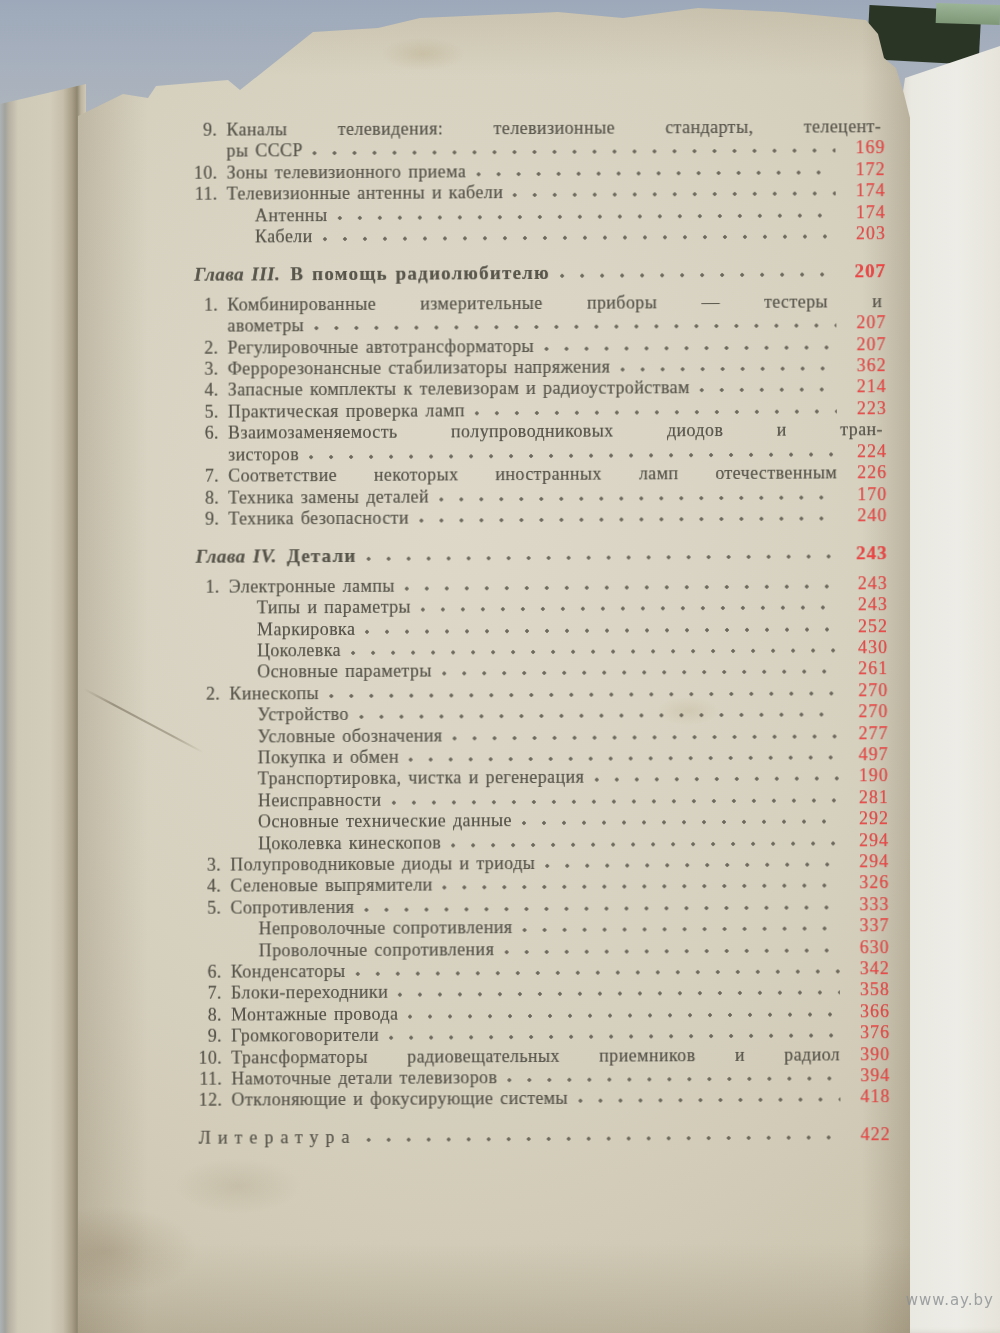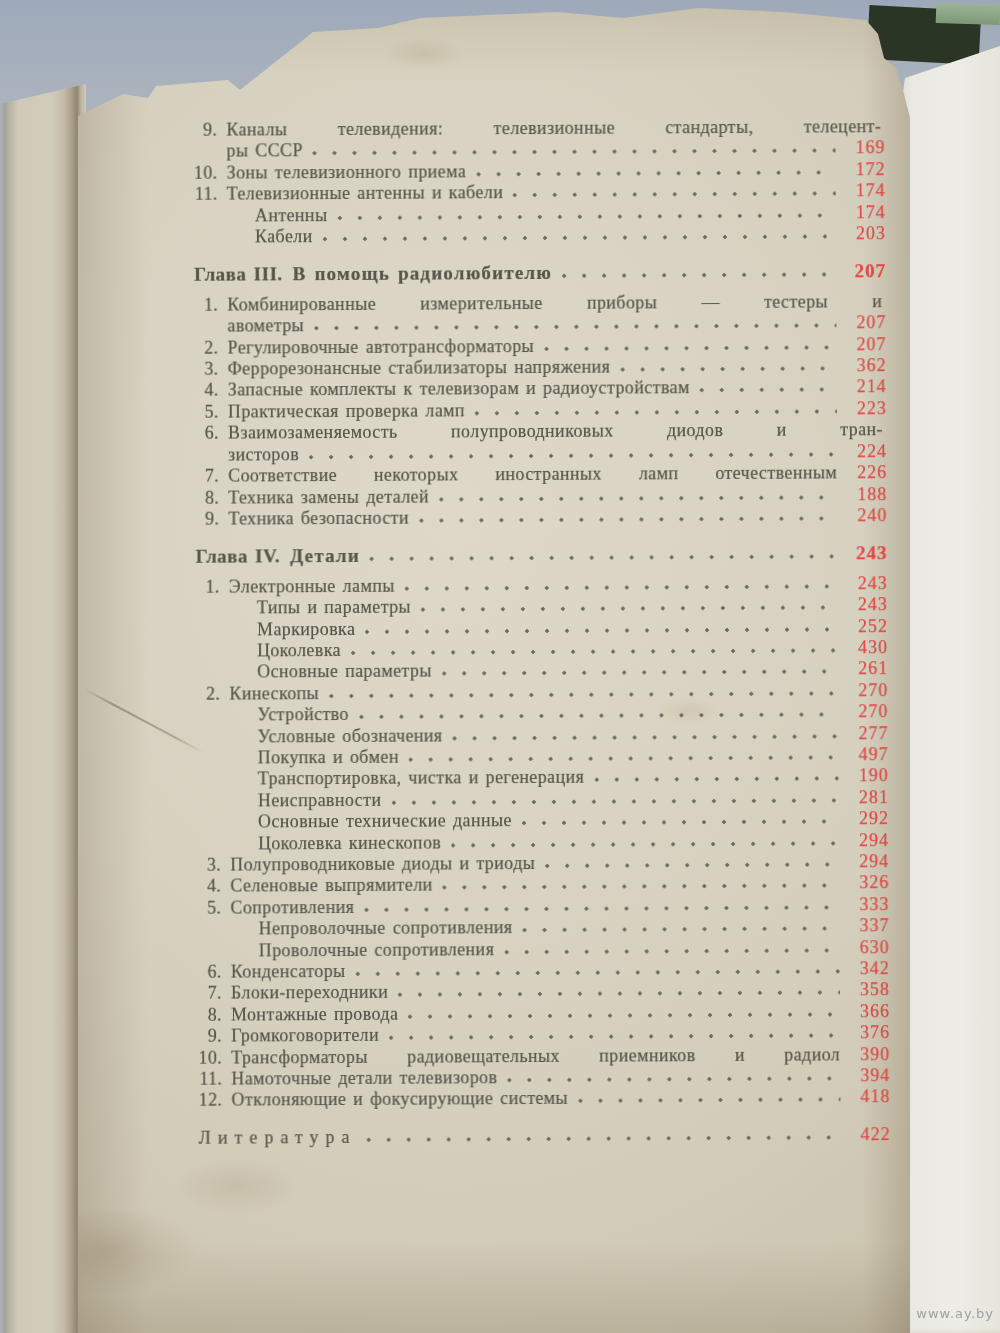--- a/index.html
+++ b/index.html
@@ -63,28 +63,28 @@
   .txt{flex:none;}
   .sub .txt{margin-left:28px;}
   .fill{flex:1;text-align:justify;text-align-last:justify;margin-right:4px;}
   .leader{
     flex:1;height:12px;margin:0 4px 0 7px;min-width:8px;
     background-image:radial-gradient(circle at 3px 7px,rgba(90,86,74,.85) 1.5px,rgba(90,86,74,0) 2px);
     background-size:20px 12px;background-repeat:repeat-x;background-position:2px 2px;
   }
   .page{flex:none;width:46px;text-align:right;color:#ef4444;letter-spacing:1px;}
   .chapter{font-weight:bold;font-size:19px;}
-  .chnum{flex:none;padding-left:14px;margin-right:10px;letter-spacing:.5px;}
+  .chnum{flex:none;font-style:italic;padding-left:14px;margin-right:10px;letter-spacing:.5px;}
   .chtitle{flex:none;letter-spacing:1.2px;}
   .lit{flex:none;padding-left:14px;letter-spacing:7px;}
   .gap{width:100%;}
   .watermark{
-    right:6px;bottom:12px;z-index:6;
+    right:6px;bottom:24px;z-index:6;
     font-family:"DejaVu Sans","Liberation Sans",sans-serif;
-    font-size:13px;letter-spacing:1px;color:rgba(138,143,146,.8);
+    font-size:15px;letter-spacing:1px;color:rgba(138,143,146,.8);
   }
 </style>
 </head>
 <body>
 
 <div class="abs left-pages"></div>
 <div class="abs cover-dark"></div>
 <div class="abs cover-green"></div>
 <div class="abs right-page"></div>
 <div class="abs main-page">
@@ -181,21 +181,21 @@
     </div>
     <div class="row">
       <span class="num">7.</span>
       <span class="txt fill">Соответствие некоторых иностранных ламп отечественным</span>
       <span class="page">226</span>
     </div>
     <div class="row">
       <span class="num">8.</span>
       <span class="txt">Техника замены деталей</span>
       <span class="leader"></span>
-      <span class="page">188</span>
+      <span class="page">170</span>
     </div>
     <div class="row">
       <span class="num">9.</span>
       <span class="txt">Техника безопасности</span>
       <span class="leader"></span>
       <span class="page">240</span>
     </div>
     <div class="gap" style="height: 16px;"></div>
     <div class="row chapter">
       <span class="chnum">Глава IV.</span>

